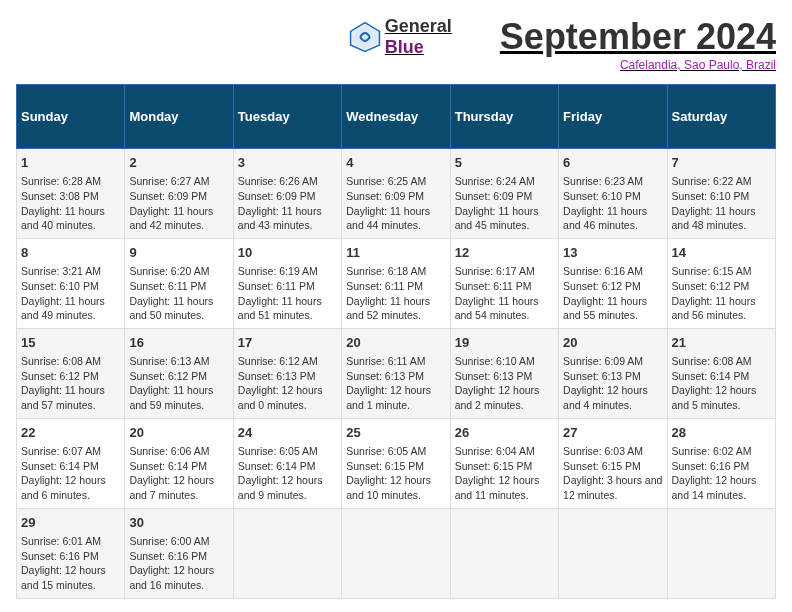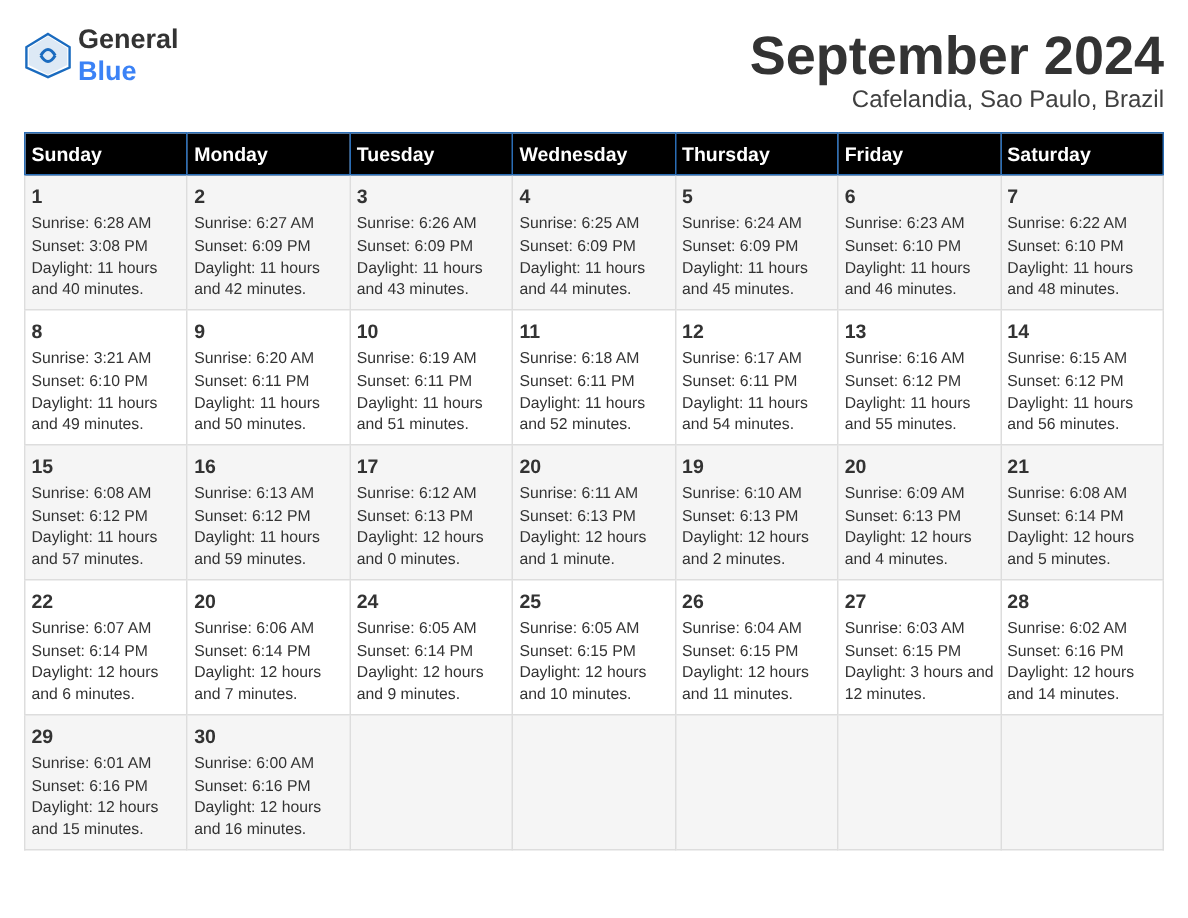--- a/index.html
+++ b/index.html
@@ -5,66 +5,68 @@
     * { box-sizing: border-box; margin: 0; padding: 0; }
     body {
       font-family: Arial, sans-serif;
       background: #fff;
       width: 792px;
       min-height: 612px;
       padding: 16px;
     }
     .header-area {
       display: flex;
-      justify-content: space-between;
+      justify-content: flex-end;
       align-items: flex-start;
       margin-bottom: 12px;
+      text-decoration: underline;
     }
     .logo {
       display: flex;
       align-items: center;
       gap: 4px;
     }
     .logo-text-general {
       font-size: 18px;
       font-weight: bold;
       color: #333;
     }
     .logo-text-blue {
       font-size: 18px;
       font-weight: bold;
-      color: #3b82f6;
+      color: #701a75;
     }
     .logo-icon {
       width: 32px;
       height: 32px;
     }
     .title-area {
       text-align: right;
     }
     .main-title {
       font-size: 36px;
       font-weight: bold;
       color: #333;
+      margin-left: 48px;
     }
     .subtitle {
-      font-size: 16px;
-      color: #404040;
+      font-size: 12px;
+      color: #a21caf;
     }
     table {
       width: 100%;
       border-collapse: collapse;
       table-layout: fixed;
     }
     thead tr th {
-      background-color: #000000;
+      background-color: #0c4a6e;
       color: #fff;
       font-size: 13px;
       font-weight: bold;
-      padding: 6px 4px;
+      padding: 24px 4px;
       text-align: left;
       border: 1px solid #2a6db5;
     }
     tbody tr td {
       vertical-align: top;
       padding: 5px 4px;
       font-size: 10.5px;
       color: #333;
       border: 1px solid #ddd;
       line-height: 1.4;

